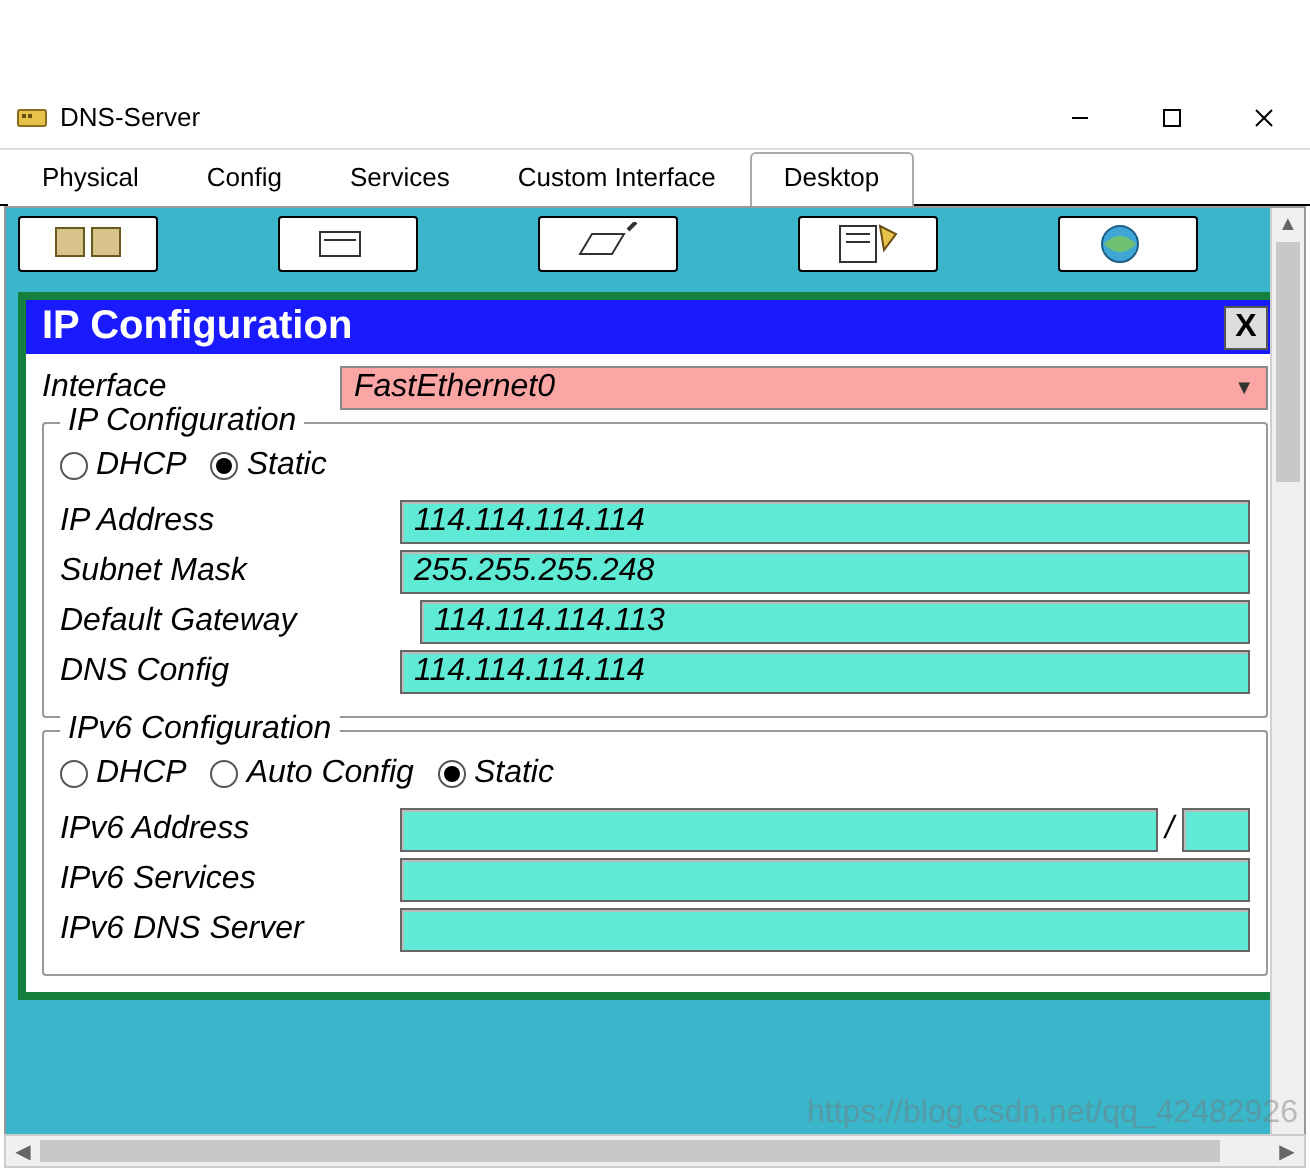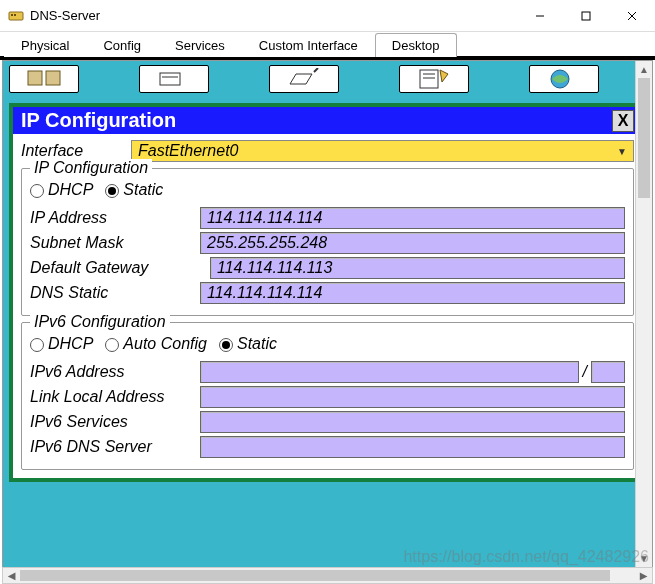--- a/index.html
+++ b/index.html
@@ -1,49 +1,49 @@
 <!DOCTYPE html>
 <html><head>
 <meta charset="utf-8">
 <style>
 * { box-sizing: border-box; margin: 0; padding: 0; font-family: "Segoe UI", Tahoma, Arial, sans-serif; }
 body { background: #fff; width: 655px; height: 584px; overflow: hidden; position: relative; }
-.titlebar { display: flex; align-items: center; height: 32px; padding: 0 0 0 8px; border-bottom: 1px solid #ddd; }
+.titlebar { display: flex; align-items: center; height: 32px; padding: 0 0 0 8px; border-bottom: 1px solid #ddd; margin-top: 43px; }
 .titlebar .icon { width: 16px; height: 16px; margin-right: 6px; }
 .titlebar .title { font-size: 13px; flex: 1; color: #000; }
 .titlebar .winbtn { width: 46px; height: 30px; display: flex; align-items: center; justify-content: center; }
 .titlebar .winbtn svg { display: block; }
-.tabs { display: flex; height: 28px; border-bottom: 4px solid #000000; padding-left: 4px; }
+.tabs { display: flex; height: 28px; border-bottom: 1px solid #000000; padding-left: 4px; }
 .tab { padding: 4px 16px 0 16px; font-size: 13px; border: 1px solid transparent; border-bottom: none; cursor: pointer; position: relative; top: 1px; background: #fff; }
 .tab.active { border-color: #aaa; border-top-left-radius: 3px; border-top-right-radius: 3px; background: #fff; z-index: 2; }
 .workarea { position: relative; height: 508px; border: 1px solid #999; margin: 0 2px; overflow: hidden; }
 .workarea-inner { position: absolute; inset: 0; overflow: hidden; }
 .vtrack { position: absolute; right: 0; top: 0; bottom: 0; width: 17px; background: #f0f0f0; border-left: 1px solid #d0d0d0; }
 .vtrack .arrow { height: 17px; display: flex; align-items: center; justify-content: center; color: #666; font-size: 10px; }
 .vtrack .thumb { position: absolute; left: 2px; right: 2px; top: 17px; height: 120px; background: #c8c8c8; }
 .teal-strip { background: #39b6c9; padding: 4px 6px; display: flex; gap: 60px; align-items: center; }
 .teal-card { width: 70px; height: 28px; background: #fff; border: 1px solid #000; border-radius: 2px; display: flex; align-items: center; justify-content: center; overflow: hidden; }
 .rows-bg { background: #39b6c9; padding: 6px 6px 6px 6px; height: 100%; }
 .panel { background: #fff; border: 4px solid #15803d; }
 .panel-header { background: #1a1aff; color: #fff; font-size: 20px; font-weight: bold; padding: 2px 8px; display: flex; align-items: center; }
 .panel-header .spacer { flex: 1; }
 .panel-header .closebox { background: #ddd; color: #000; width: 22px; height: 22px; display: flex; align-items: center; justify-content: center; font-size: 16px; font-weight: bold; border: 1px solid #555; }
 .panel-body { padding: 4px 8px 8px 8px; font-size: 16px; color: #000; font-style: italic; }
 .row { display: flex; align-items: center; margin: 2px 0; }
 .row .lbl { min-width: 110px; }
-.iface-select { flex: 1; background: #fde047; border: 1px solid #888; padding: 1px 6px; display: flex; align-items: center; }
+.iface-select { flex: 1; background: #fca5a5; border: 1px solid #888; padding: 1px 6px; display: flex; align-items: center; margin-left: 39px; }
 .iface-select .dd { margin-left: auto; font-size: 10px; color: #333; }
 .fieldset { border: 1px solid #999; border-radius: 2px; margin-top: 6px; padding: 6px 8px 8px 8px; position: relative; }
 .fieldset .legend { position: absolute; top: -10px; left: 8px; background: #fff; padding: 0 4px; font-size: 16px; }
 .radio-row { display: flex; align-items: flex-start; gap: 12px; margin: 6px 0 8px 0; }
 .radio { width: 14px; height: 14px; border: 1px solid #555; border-radius: 50%; display: inline-flex; align-items: center; justify-content: center; margin-right: 4px; vertical-align: middle; }
 .radio.checked::after { content: ""; width: 8px; height: 8px; background: #000; border-radius: 50%; }
 .form-row { display: flex; align-items: center; margin: 3px 0; }
 .form-row .flbl { min-width: 170px; }
-.form-row .finput { flex: 1; border: 1px solid #666; box-shadow: inset 1px 1px 0 #bbb; padding: 1px 6px; background: #c4b5fd; font-size: 16px; min-height: 22px; }
+.form-row .finput { flex: 1; border: 1px solid #666; box-shadow: inset 1px 1px 0 #bbb; padding: 1px 6px; background: #5eead4; font-size: 16px; min-height: 22px; }
 .form-row .slash { padding: 0 4px; }
 .form-row .small { width: 34px; flex: 0 0 34px; }
 .bottom-hscroll { position: absolute; left: 2px; right: 2px; bottom: 0; height: 17px; background: #f0f0f0; border: 1px solid #ccc; display: flex; }
 .bottom-hscroll .harrow { width: 17px; display: flex; align-items: center; justify-content: center; color: #666; font-size: 10px; }
 .bottom-hscroll .htrack { flex: 1; position: relative; }
 .bottom-hscroll .hthumb { position: absolute; top: 2px; bottom: 2px; left: 0; width: 96%; background: #c8c8c8; }
 .watermark { position: absolute; right: 6px; bottom: 18px; font-size: 16px; color: rgba(120,120,120,.45); }
 </style>
 </head>
 <body>
@@ -151,43 +151,39 @@
               </div>
             <div class="form-row">
                 <span class="flbl">Subnet Mask</span>
                 <div class="finput">255.255.255.248</div>
               </div>
             <div class="form-row">
                 <span class="flbl" style="min-width:180px">Default Gateway</span>
                 <div class="finput">114.114.114.113</div>
               </div>
             <div class="form-row">
-                <span class="flbl">DNS Static</span>
+                <span class="flbl">DNS Config</span>
                 <div class="finput">114.114.114.114</div>
               </div>
           </div>
 
           <div class="fieldset">
             <span class="legend">IPv6 Configuration</span>
             <div class="radio-row">
               <label><span class="radio"></span><span>DHCP</span></label>
               <label><span class="radio"></span><span>Auto Config</span></label>
               <label><span class="radio checked"></span><span>Static</span></label>
             </div>
             <div class="form-row">
               <span class="flbl">IPv6 Address</span>
               <div class="finput"></div>
               <span class="slash">/</span>
               <div class="finput small"></div>
             </div>
             <div class="form-row">
-                <span class="flbl">Link Local Address</span>
-                <div class="finput"></div>
-              </div>
-            <div class="form-row">
                 <span class="flbl">IPv6 Services</span>
                 <div class="finput"></div>
               </div>
             <div class="form-row">
                 <span class="flbl">IPv6 DNS Server</span>
                 <div class="finput"></div>
               </div>
           </div>
 
         </div>

